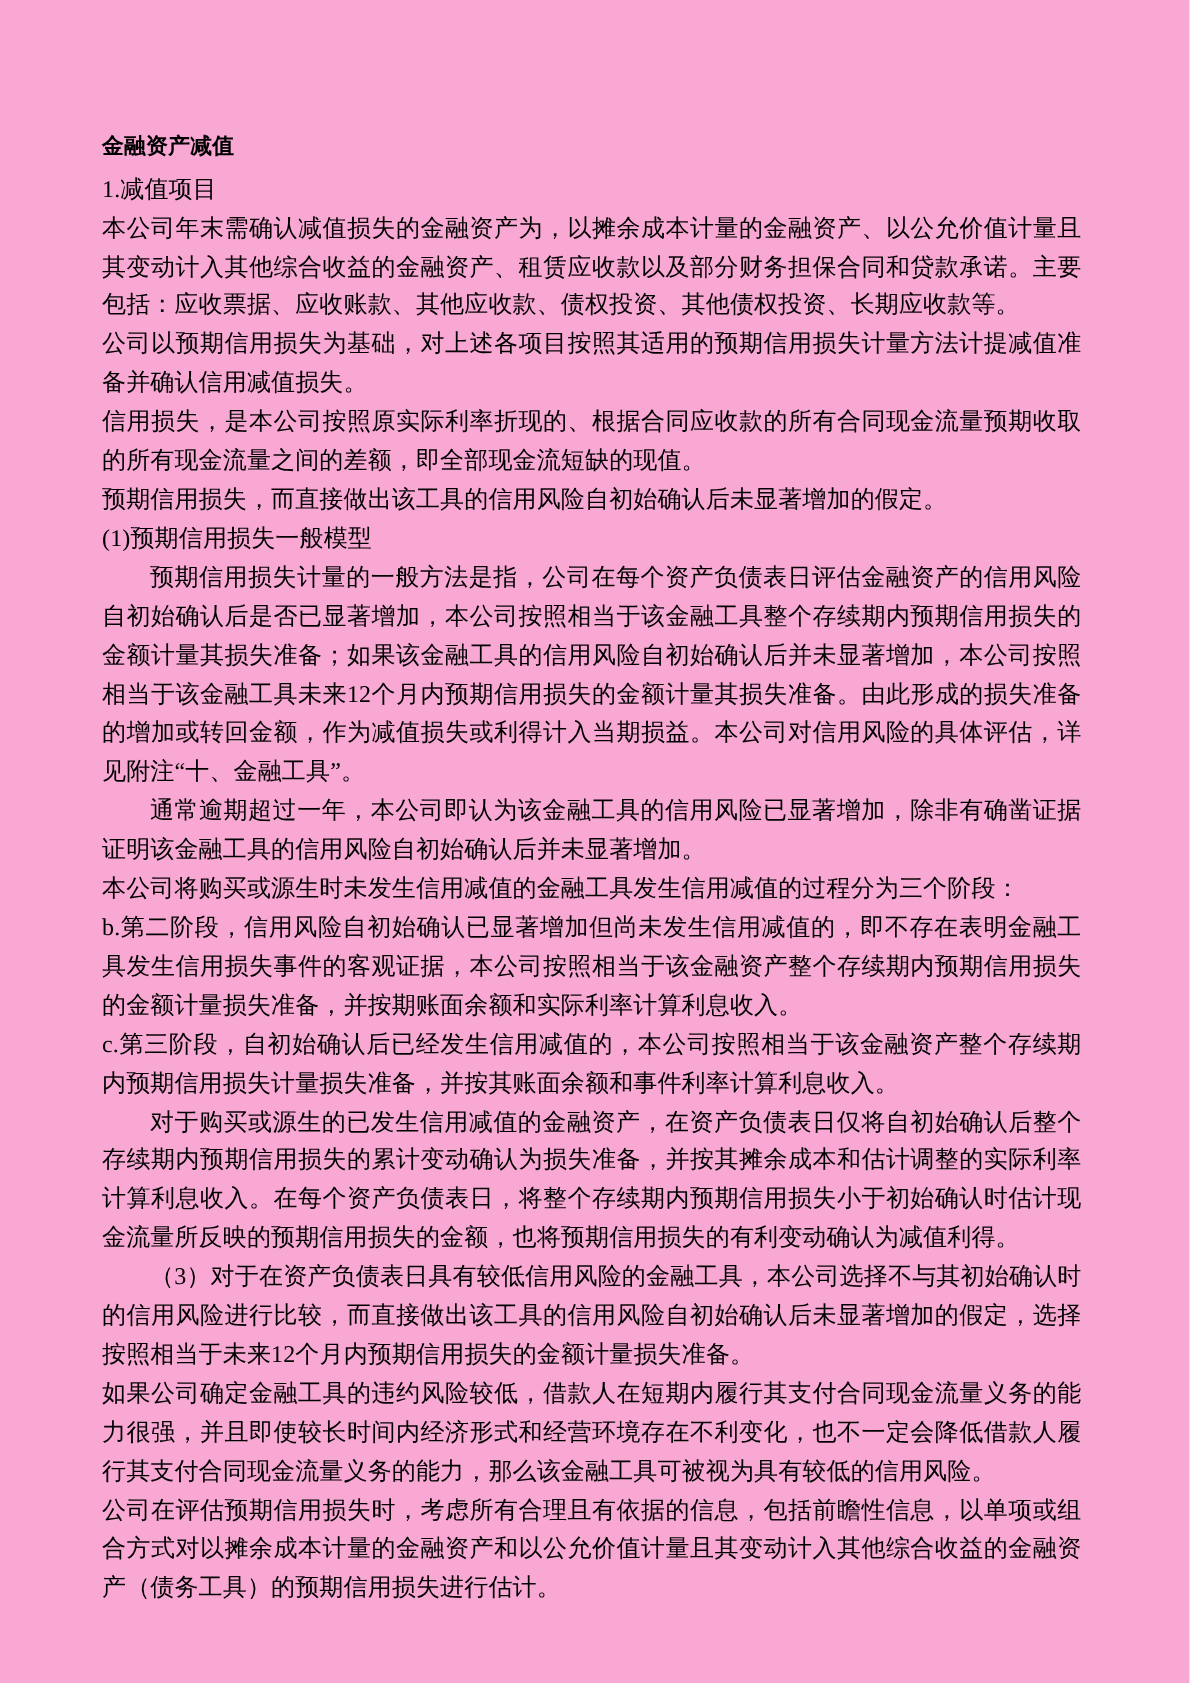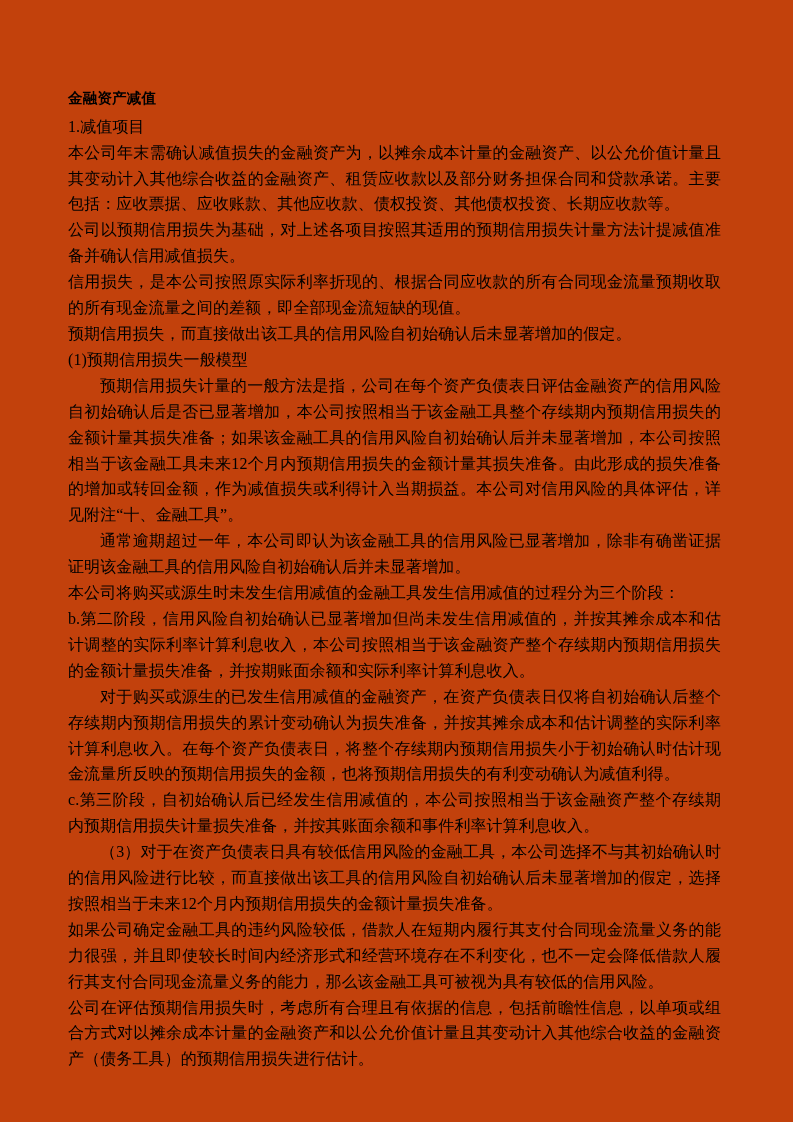--- a/index.html
+++ b/index.html
@@ -12,21 +12,21 @@
     height: 1122px;
     font-family: "Liberation Serif", "DejaVu Serif", serif;
     color: #000000;
   }
   .page {
     position: relative;
     width: 793px;
     height: 1122px;
     box-sizing: border-box;
     padding: 88px 72px 60px 68px;
-    background: #c2410c;
+    background: #f9a8d4;
   }
   .doc-title {
     font-family: "Liberation Sans", "DejaVu Sans", sans-serif;
     font-weight: bold;
     font-size: 14.5px;
     line-height: 1.5;
     margin: 0 0 4px 0;
     letter-spacing: 0.2px;
   }
   .para {
@@ -53,20 +53,20 @@
   <div class="block">
     <p class="para">1.减值项目</p>
     <p class="para">本公司年末需确认减值损失的金融资产为，以摊余成本计量的金融资产、以公允价值计量且其变动计入其他综合收益的金融资产、租赁应收款以及部分财务担保合同和贷款承诺。主要包括：应收票据、应收账款、其他应收款、债权投资、其他债权投资、长期应收款等。</p>
     <p class="para">公司以预期信用损失为基础，对上述各项目按照其适用的预期信用损失计量方法计提减值准备并确认信用减值损失。</p>
     <p class="para">信用损失，是本公司按照原实际利率折现的、根据合同应收款的所有合同现金流量预期收取的所有现金流量之间的差额，即全部现金流短缺的现值。</p>
     <p class="para">预期信用损失，而直接做出该工具的信用风险自初始确认后未显著增加的假定。</p>
     <p class="para">(1)预期信用损失一般模型</p>
     <p class="para indent2">预期信用损失计量的一般方法是指，公司在每个资产负债表日评估金融资产的信用风险自初始确认后是否已显著增加，本公司按照相当于该金融工具整个存续期内预期信用损失的金额计量其损失准备；如果该金融工具的信用风险自初始确认后并未显著增加，本公司按照相当于该金融工具未来12个月内预期信用损失的金额计量其损失准备。由此形成的损失准备的增加或转回金额，作为减值损失或利得计入当期损益。本公司对信用风险的具体评估，详见附注“十、金融工具”。</p>
     <p class="para indent2">通常逾期超过一年，本公司即认为该金融工具的信用风险已显著增加，除非有确凿证据证明该金融工具的信用风险自初始确认后并未显著增加。</p>
     <p class="para">本公司将购买或源生时未发生信用减值的金融工具发生信用减值的过程分为三个阶段：</p>
-    <p class="para">b.第二阶段，信用风险自初始确认已显著增加但尚未发生信用减值的，并按其摊余成本和估计调整的实际利率计算利息收入，本公司按照相当于该金融资产整个存续期内预期信用损失的金额计量损失准备，并按期账面余额和实际利率计算利息收入。</p>
+    <p class="para">b.第二阶段，信用风险自初始确认已显著增加但尚未发生信用减值的，即不存在表明金融工具发生信用损失事件的客观证据，本公司按照相当于该金融资产整个存续期内预期信用损失的金额计量损失准备，并按期账面余额和实际利率计算利息收入。</p>
+    <p class="para">c.第三阶段，自初始确认后已经发生信用减值的，本公司按照相当于该金融资产整个存续期内预期信用损失计量损失准备，并按其账面余额和事件利率计算利息收入。</p>
     <p class="para indent2">对于购买或源生的已发生信用减值的金融资产，在资产负债表日仅将自初始确认后整个存续期内预期信用损失的累计变动确认为损失准备，并按其摊余成本和估计调整的实际利率计算利息收入。在每个资产负债表日，将整个存续期内预期信用损失小于初始确认时估计现金流量所反映的预期信用损失的金额，也将预期信用损失的有利变动确认为减值利得。</p>
-    <p class="para">c.第三阶段，自初始确认后已经发生信用减值的，本公司按照相当于该金融资产整个存续期内预期信用损失计量损失准备，并按其账面余额和事件利率计算利息收入。</p>
     <p class="para indent2">（3）对于在资产负债表日具有较低信用风险的金融工具，本公司选择不与其初始确认时的信用风险进行比较，而直接做出该工具的信用风险自初始确认后未显著增加的假定，选择按照相当于未来12个月内预期信用损失的金额计量损失准备。</p>
     <p class="para">如果公司确定金融工具的违约风险较低，借款人在短期内履行其支付合同现金流量义务的能力很强，并且即使较长时间内经济形式和经营环境存在不利变化，也不一定会降低借款人履行其支付合同现金流量义务的能力，那么该金融工具可被视为具有较低的信用风险。</p>
     <p class="para">公司在评估预期信用损失时，考虑所有合理且有依据的信息，包括前瞻性信息，以单项或组合方式对以摊余成本计量的金融资产和以公允价值计量且其变动计入其他综合收益的金融资产（债务工具）的预期信用损失进行估计。</p>
   </div>
 </div>
 
 </body></html>

